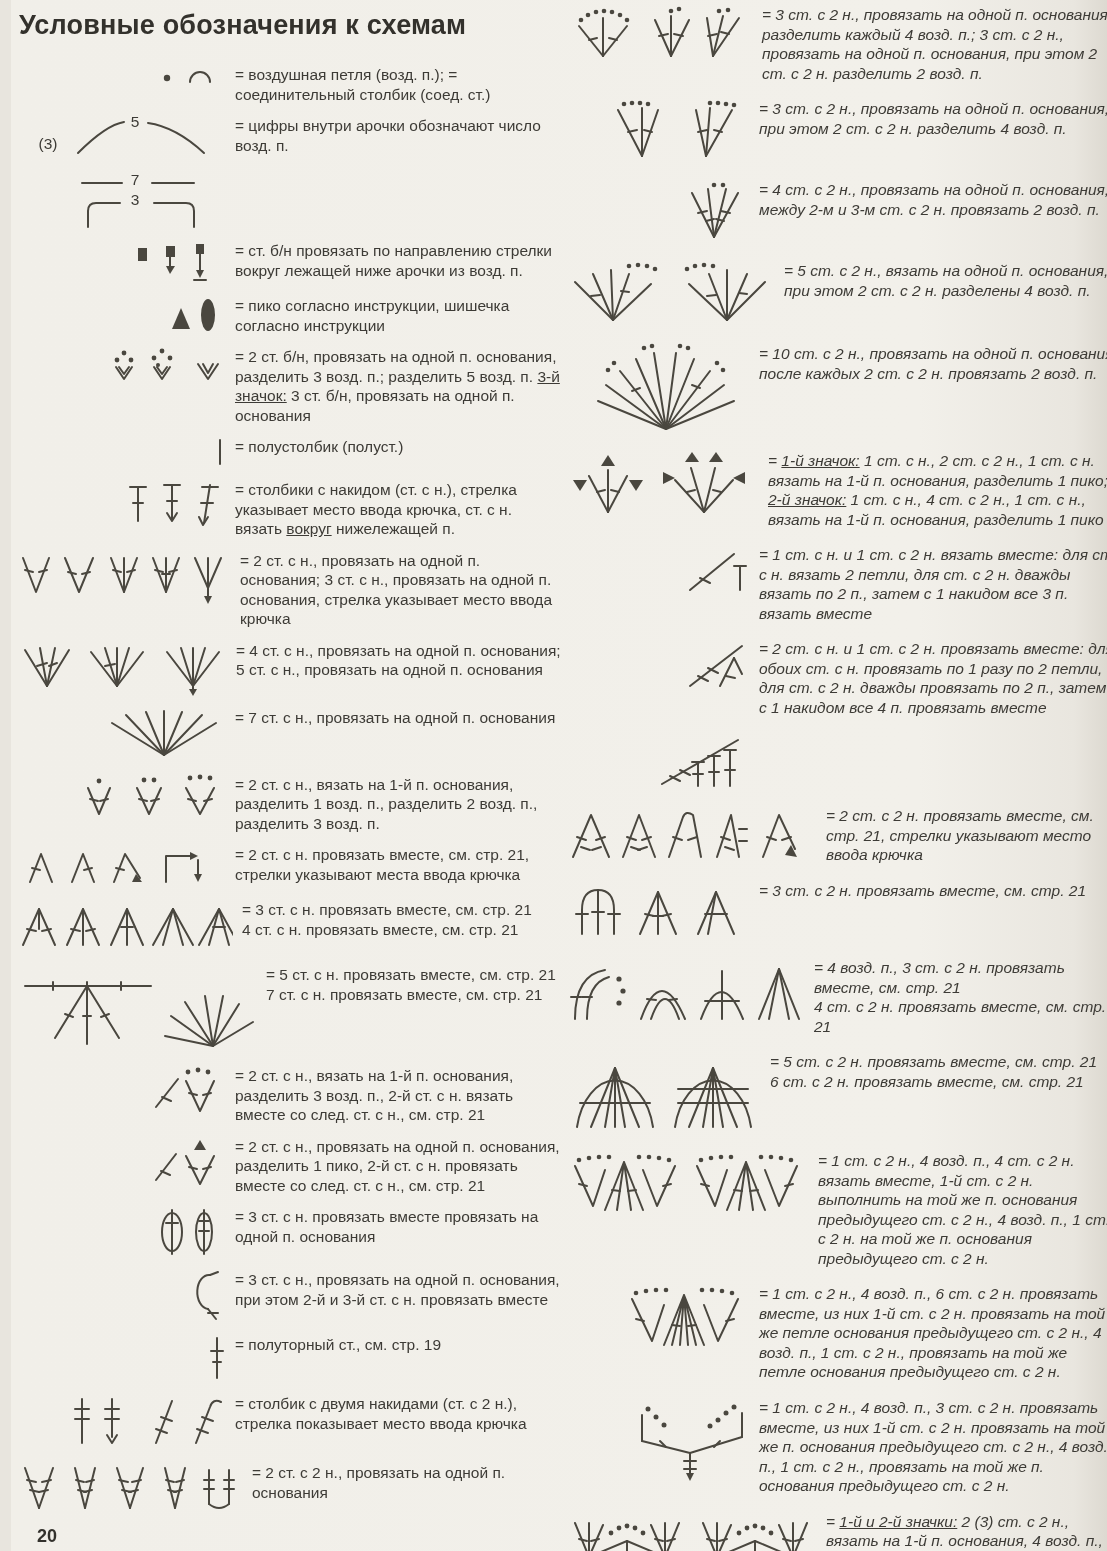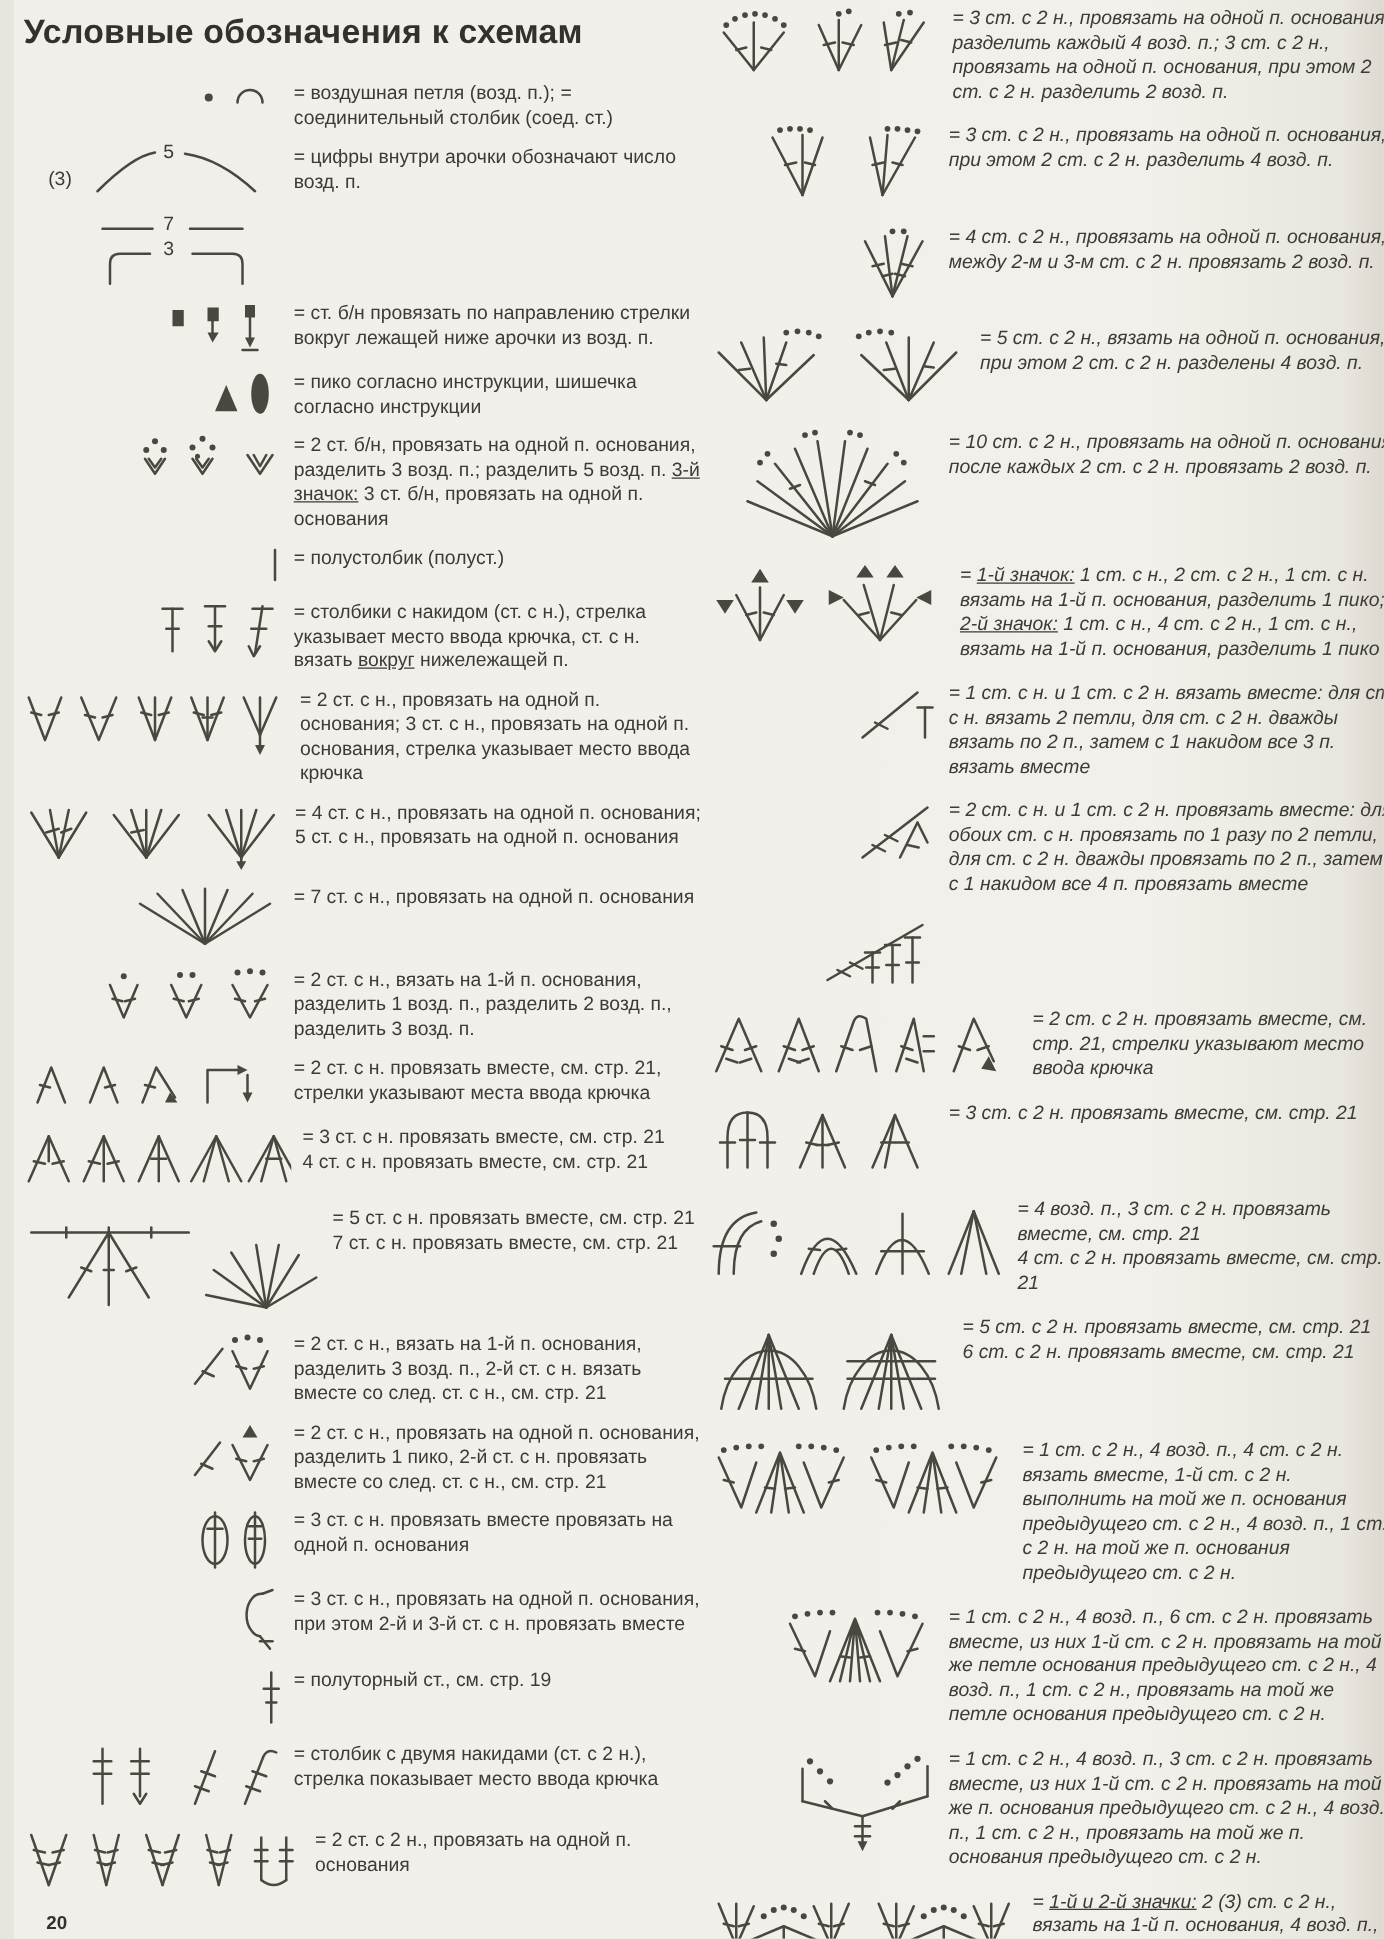--- a/index.html
+++ b/index.html
@@ -15,21 +15,21 @@
   .entry{display:flex;align-items:flex-start;margin-bottom:11px;}
   .col.right .entry{margin-bottom:15px;font-style:italic;}
   .sym{flex:0 0 218px;display:flex;justify-content:flex-end;align-items:flex-start;padding-right:9px;box-sizing:border-box;}
   .col.right .sym{flex:0 0 192px;}
   .sym svg{flex-shrink:0;display:block;}
   .txt{flex:1;font-size:15.5px;line-height:1.26;white-space:pre-line;padding-top:1px;}
   svg .s{stroke:#4a473f;stroke-width:2;fill:none;stroke-linecap:round;stroke-linejoin:round;}
   svg .d{fill:#4a473f;stroke:none;}
   .arcblock{position:relative;width:196px;height:114px;font-size:15.5px;}
   .arcblock .n{position:absolute;transform:translateX(-50%);background:transparent;color:#3d3b36;}
-  .pageno{position:absolute;left:26px;bottom:4px;font-size:15px;font-weight:bold;color:#33312c;}
+  .pageno{position:absolute;left:26px;bottom:4px;font-size:18px;font-weight:bold;color:#33312c;}
 </style>
 </head>
 <body>
 
 <div class="page">
   <div class="scan-edge"></div>
   <h1>Условные обозначения к схемам</h1>
 
   <div class="col left">
 

